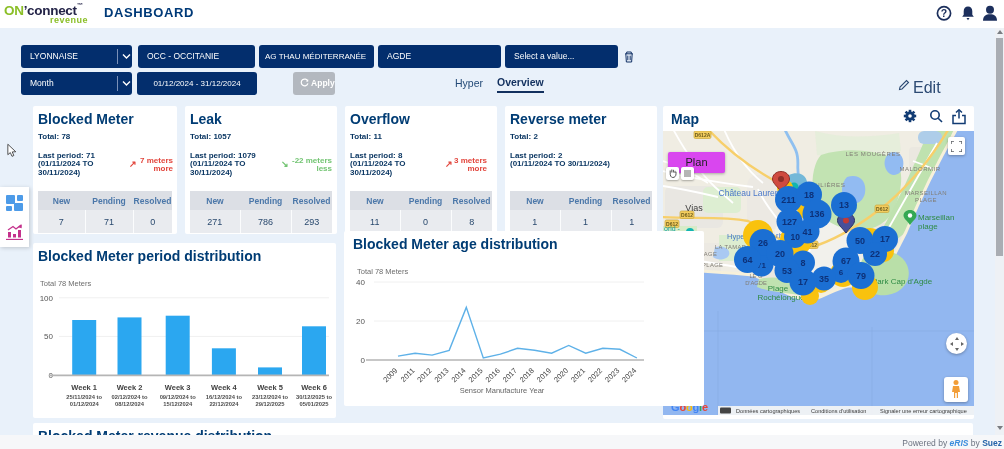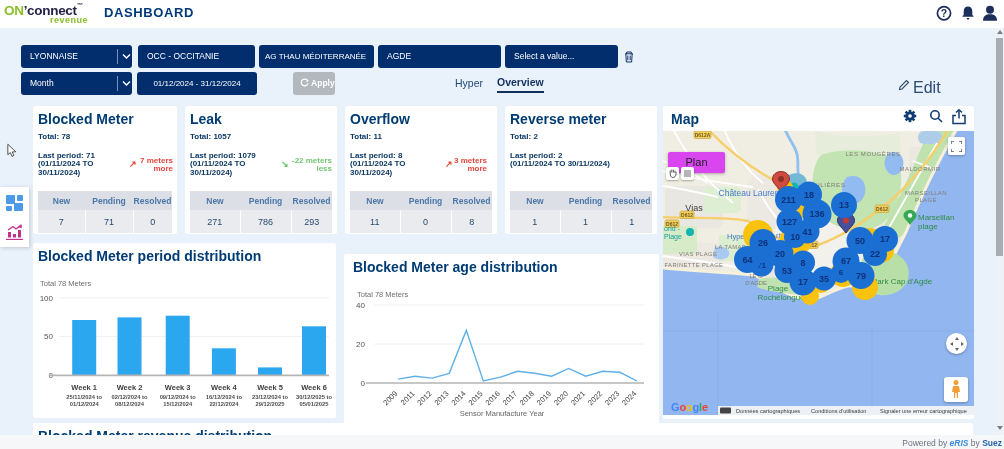--- a/index.html
+++ b/index.html
@@ -458,21 +458,21 @@
           <text x="144.7" y="162.5">15/12/2024</text>
         <text x="190.9" y="155.5">16/12/2024 to</text>
           <text x="190.9" y="162.5">22/12/2024</text>
         <text x="237" y="155.5">23/12/2024 to</text>
           <text x="237" y="162.5">29/12/2025</text>
         <text x="281" y="155.5">30/12/2025 to</text>
           <text x="281" y="162.5">05/01/2025</text>
       </g>
     </svg>
   </div>
-  <div class="card" id="chart2" style="left:344px; top:254px; width:315px; height:175px;">
+  <div class="card" id="chart2" style="left:344px; top:231px; width:360px; height:175px;">
     <div class="ctitle" style="left:9px;">Blocked Meter age distribution</div>
     <div class="abs" style="left:13px; top:36px; font-size:7.5px; color:#6d6d6d;">Total 78 Meters</div>
     <svg class="abs" style="left:0; top:0;" width="315" height="175" viewBox="0 0 315 175">
       <line x1="30" y1="51" x2="300" y2="51" stroke="#f0f0f0" stroke-width="1"></line>
       <line x1="30" y1="90" x2="300" y2="90" stroke="#f0f0f0" stroke-width="1"></line>
       <text x="21" y="54" font-size="8" fill="#555" text-anchor="end">40</text>
       <text x="21" y="93" font-size="8" fill="#555" text-anchor="end">20</text>
       <text x="21" y="132" font-size="8" fill="#555" text-anchor="end">0</text>
       <line x1="22" y1="129" x2="300" y2="129" stroke="#b5b5b5" stroke-width="1.6"></line>
       <polyline points="54,125.1 71.1,122.2 88.1,124.1 105.2,119.3 122.3,76.4 139.3,127 156.4,123.2 173.5,117.3 190.5,119.3 207.6,122.2 224.7,114.4 241.7,122.2 258.8,117.3 275.9,118.3 292.9,127" fill="none" stroke="#5eb1e8" stroke-width="1.4"></polyline>

